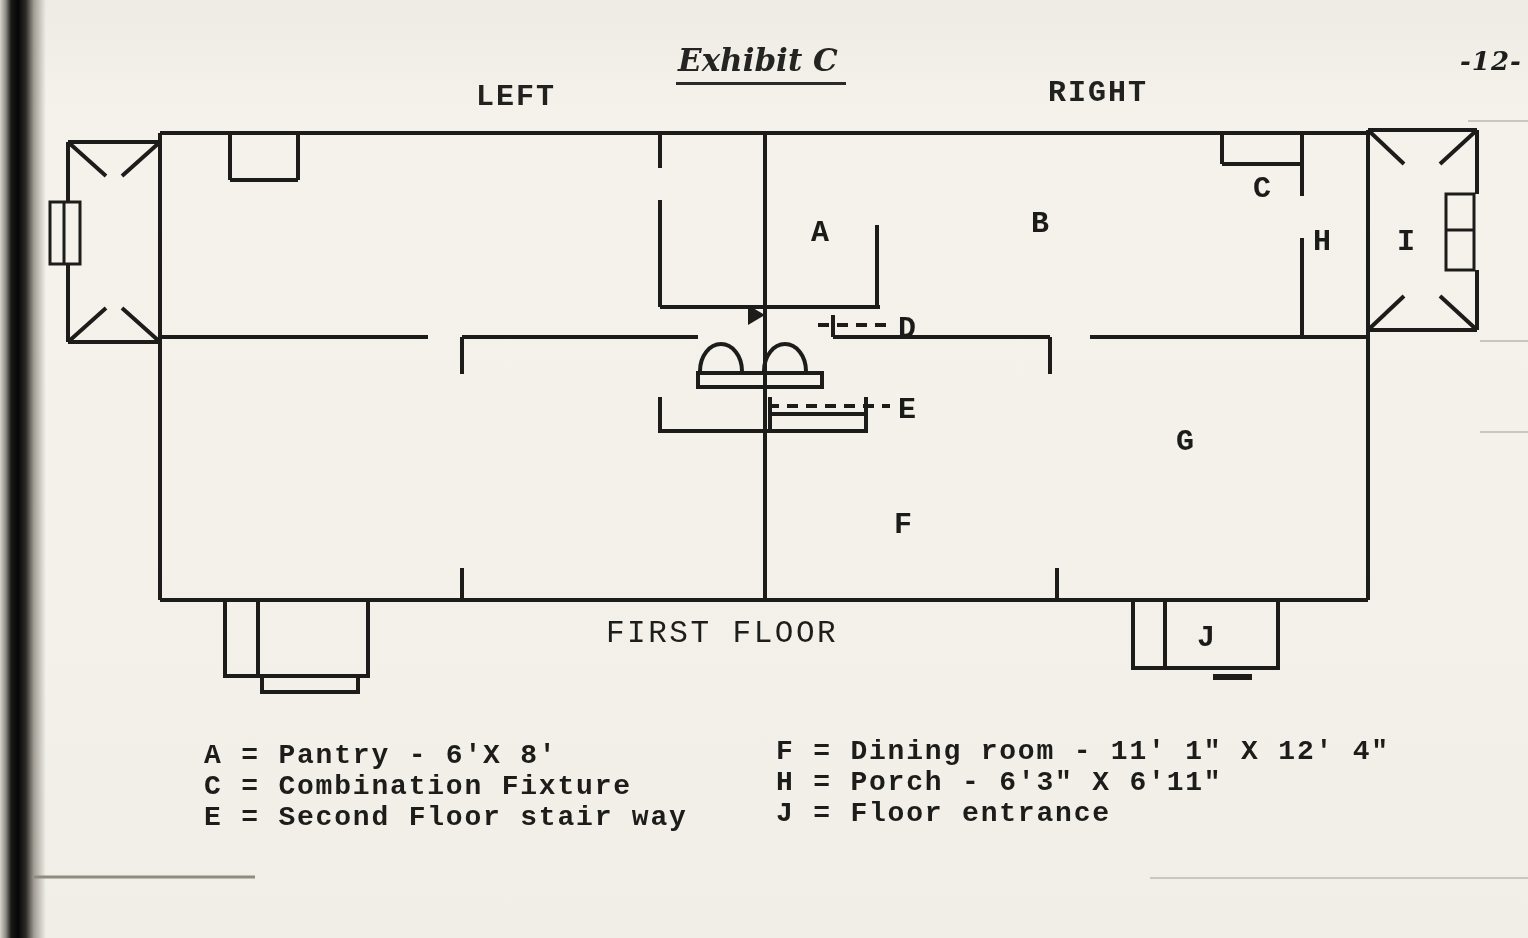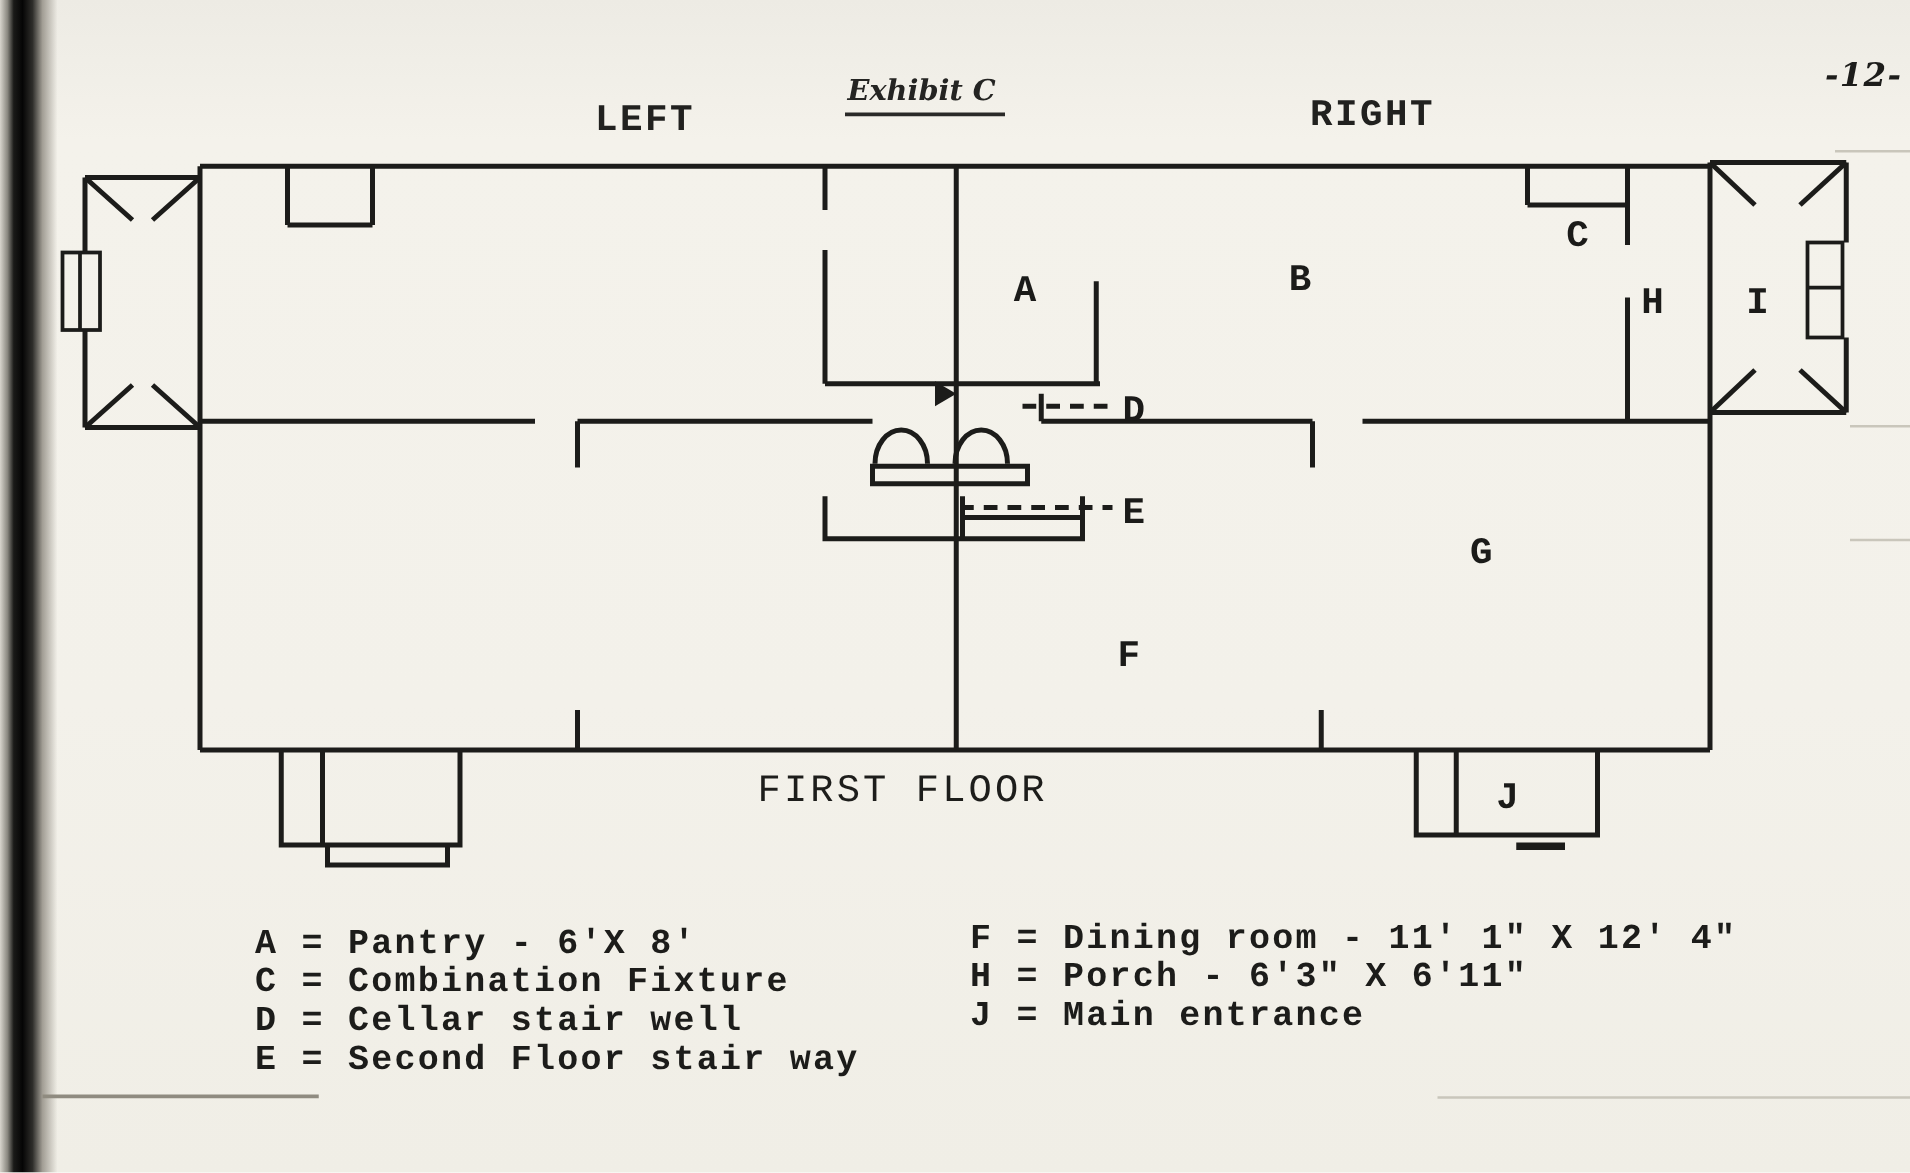--- a/index.html
+++ b/index.html
@@ -11,22 +11,22 @@
     color:#1d1d1b;
   }
   .scan-edge {
     position:absolute; left:0; top:0; width:46px; height:100%;
     background:linear-gradient(90deg,#d8d5cd 0px,#8a8880 6px,#1a1a18 11px,#050505 18px,#2e2d2a 26px,#a29e95 34px,rgba(243,241,234,0) 46px);
   }
   .txt { position:absolute; white-space:pre; }
   .hdr { font-size:30px; font-weight:700; letter-spacing:2px; color:#21211f; }
   .exhibit-title {
     left:676px; top:42px; font-family:"DejaVu Serif",serif; font-style:italic;
-    font-size:23px; font-weight:600; color:#242422;
-    border-bottom:3px solid #2a2a28; padding:0 8px 4px 2px;margin-top:17px;
+    font-size:31px; font-weight:600; color:#242422;
+    border-bottom:3px solid #2a2a28; padding:0 8px 4px 2px;
   }
   .left-label  { left:476px; top:80px; }
   .right-label { left:1048px; top:76px; }
   .page-number { left:1460px; top:46px; font-family:"DejaVu Serif",serif; font-style:italic; font-size:26px; font-weight:600; letter-spacing:1px; }
   .floor-caption { left:606px; top:616px; font-size:31px; font-weight:400; letter-spacing:2.5px; }
   .legend { position:absolute; font-size:28px; font-weight:700; line-height:31px; letter-spacing:1.8px; color:#1c1c1a; }
   .legend-left  { left:204px; top:740px; }
   .legend-right { left:744px; top:736px;margin-left:32px; }
   svg.plan { position:absolute; left:0; top:0; }
   .room-label { font-family:"Liberation Mono","DejaVu Sans Mono",monospace; font-size:30px; font-weight:600; fill:#1b1b19; }
@@ -156,23 +156,22 @@
     <text class="room-label" x="1322" y="250" text-anchor="middle">H</text>
     <text class="room-label" x="1406" y="250" text-anchor="middle">I</text>
     <text class="room-label" x="1206" y="646" text-anchor="middle">J</text>
   </svg>
 
   <div class="txt floor-caption">FIRST FLOOR</div>
 
   <div class="legend legend-left">
     <div class="txt-line">A = Pantry - 6'X 8'</div>
     <div class="txt-line">C = Combination Fixture</div>
-    <div class="txt-line">D = Cellar stair well</div>
     <div class="txt-line">E = Second Floor stair way</div>
   </div>
 
   <div class="legend legend-right">
     <div class="txt-line">F = Dining room - 11' 1" X 12' 4"</div>
     <div class="txt-line">H = Porch - 6'3" X 6'11"</div>
-    <div class="txt-line">J = Main entrance</div>
+    <div class="txt-line">J = Floor entrance</div>
   </div>
 
 </div>
 
 </body></html>

